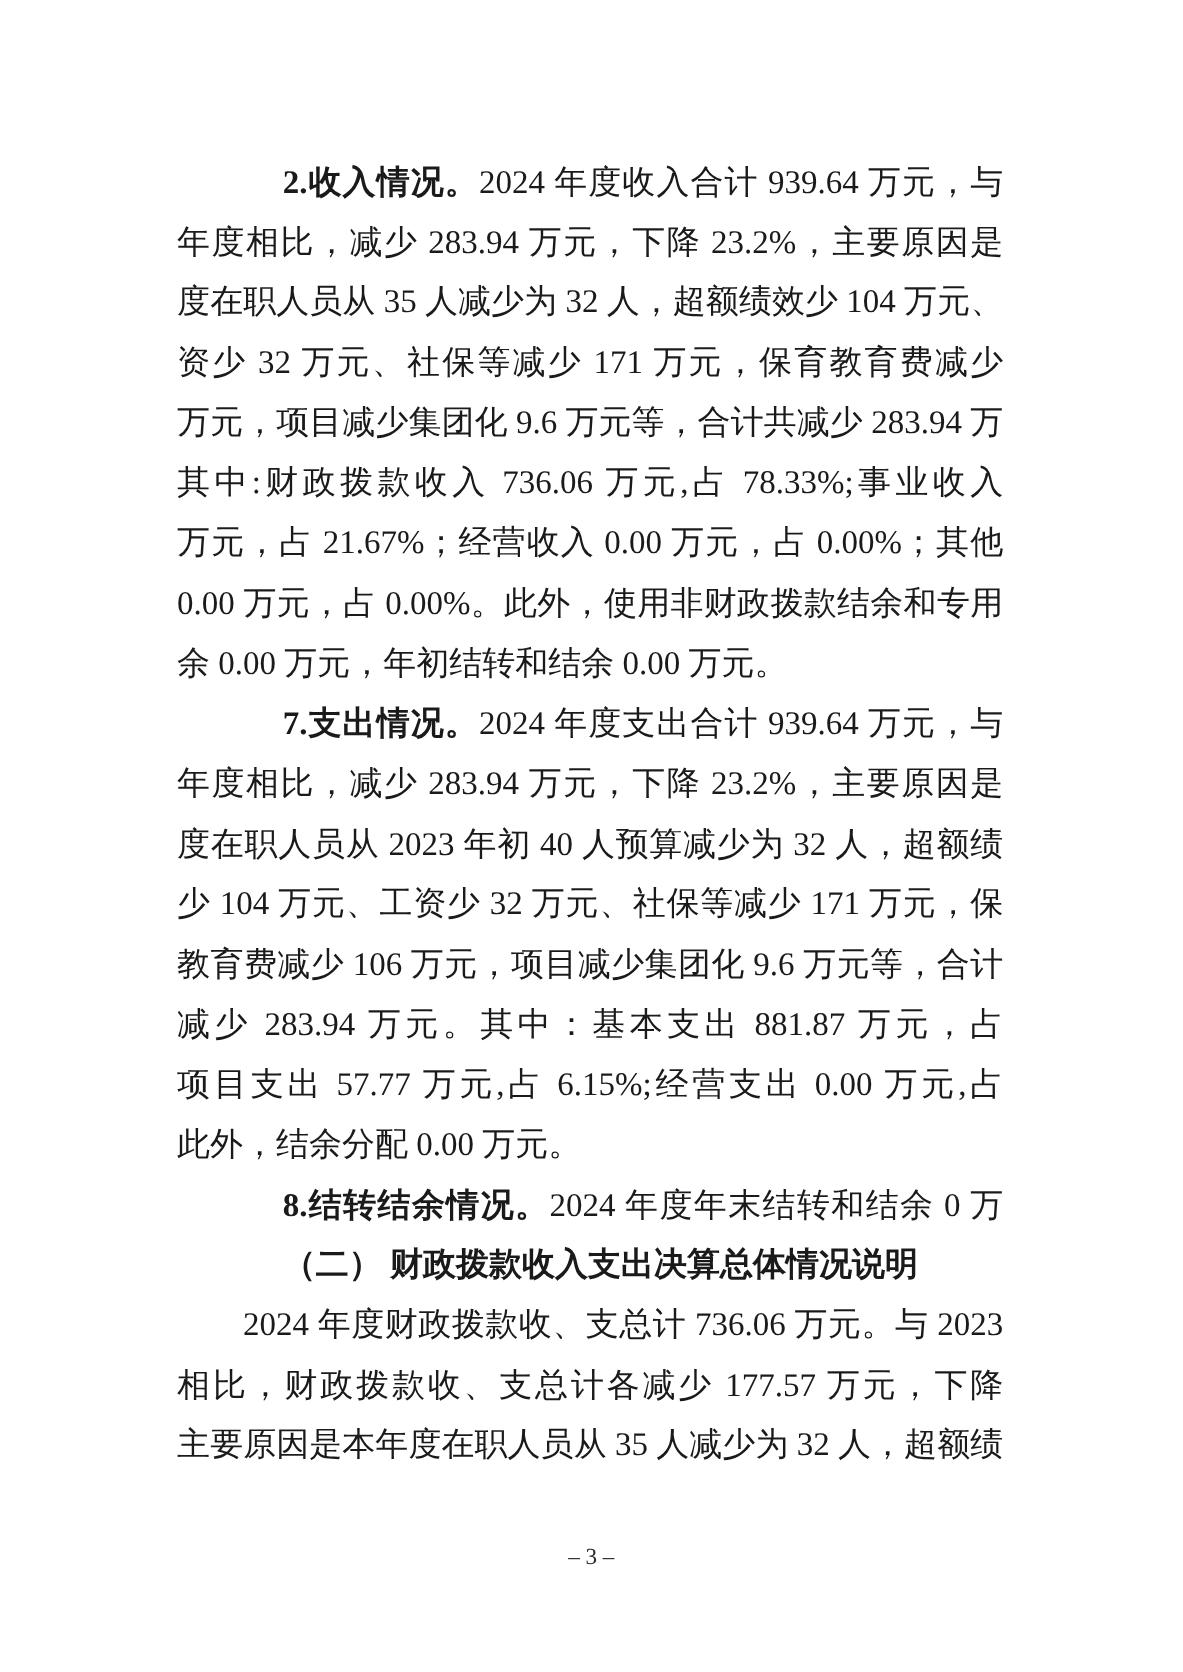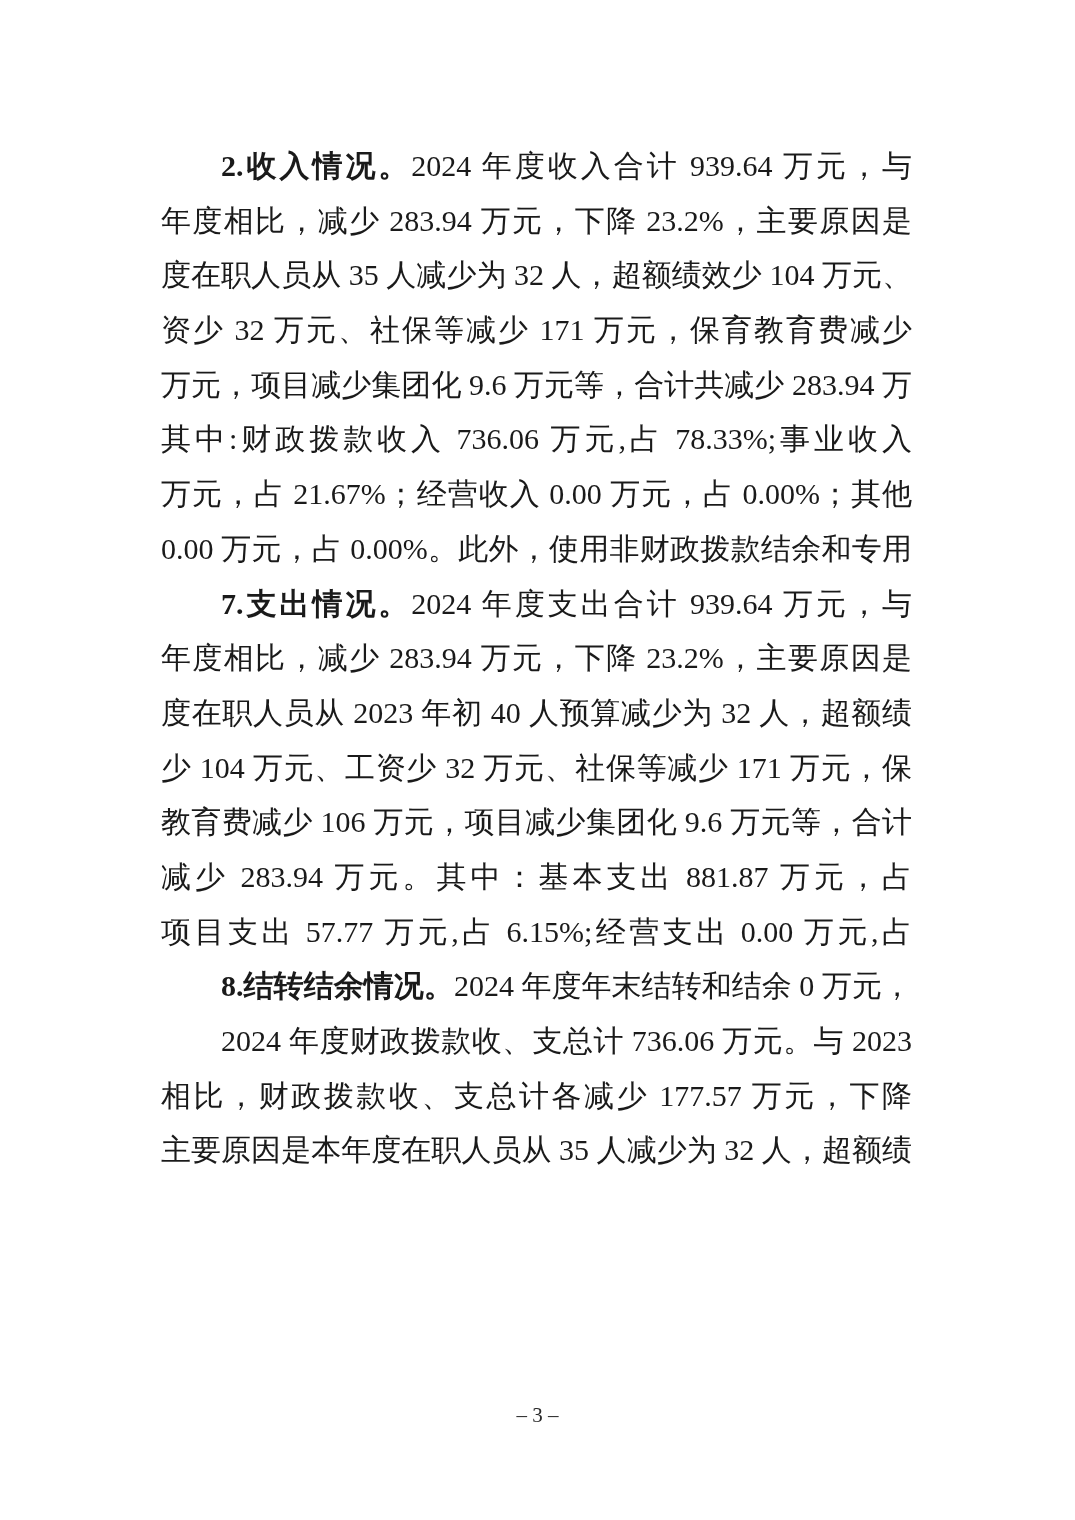--- a/index.html
+++ b/index.html
@@ -35,20 +35,21 @@
     text-align-last: left;
   }
   .line.indent {
     padding-left: 60px;
   }
   .line.heading {
     font-weight: bold;
   }
   .bold {
     font-weight: bold;
+    margin-left: 36px;
   }
   .footer {
     position: absolute;
     left: 0;
     top: 1400px;
     width: 100%;
     text-align: center;
     font-size: 21px;
     line-height: 30px;
     color: #2a2a2a;
@@ -60,28 +61,31 @@
 <div class="page">
   <div class="doc-body">
       <div class="line indent"><span class="bold">2.收入情况。</span><span>2024 年度收入合计 939.64 万元，与 2023</span></div>
       <div class="line"><span>年度相比，减少 283.94 万元，下降 23.2%，主要原因是本年</span></div>
       <div class="line"><span>度在职人员从 35 人减少为 32 人，超额绩效少 104 万元、工</span></div>
       <div class="line"><span>资少 32 万元、社保等减少 171 万元，保育教育费减少 106</span></div>
       <div class="line"><span>万元，项目减少集团化 9.6 万元等，合计共减少 283.94 万元。</span></div>
       <div class="line"><span>其中:财政拨款收入 736.06 万元,占 78.33%;事业收入 203.58</span></div>
       <div class="line"><span>万元，占 21.67%；经营收入 0.00 万元，占 0.00%；其他收入</span></div>
       <div class="line"><span>0.00 万元，占 0.00%。此外，使用非财政拨款结余和专用结</span></div>
+      <div class="line para-end"><span>余 0.00 万元，年初结转和结余 0.00 万元。</span></div>
       <div class="line indent"><span class="bold">7.支出情况。</span><span>2024 年度支出合计 939.64 万元，与 2023</span></div>
       <div class="line"><span>年度相比，减少 283.94 万元，下降 23.2%，主要原因是本年</span></div>
       <div class="line"><span>度在职人员从 2023 年初 40 人预算减少为 32 人，超额绩效</span></div>
       <div class="line"><span>少 104 万元、工资少 32 万元、社保等减少 171 万元，保育</span></div>
       <div class="line"><span>教育费减少 106 万元，项目减少集团化 9.6 万元等，合计共</span></div>
       <div class="line"><span>减少 283.94 万元。其中：基本支出 881.87 万元，占 93.85%；</span></div>
       <div class="line"><span>项目支出 57.77 万元,占 6.15%;经营支出 0.00 万元,占 0.00%。</span></div>
+      <div class="line para-end"><span>此外，结余分配 0.00 万元。</span></div>
       <div class="line indent"><span class="bold">8.结转结余情况。</span><span>2024 年度年末结转和结余 0 万元，较</span></div>
+      <div class="line indent para-end heading"><span class="bold">（二） 财政拨款收入支出决算总体情况说明</span></div>
       <div class="line indent"><span>2024 年度财政拨款收、支总计 736.06 万元。与 2023 年</span></div>
       <div class="line"><span>相比，财政拨款收、支总计各减少 177.57 万元，下降 19.4%。</span></div>
       <div class="line"><span>主要原因是本年度在职人员从 35 人减少为 32 人，超额绩效</span></div>
     </div>
   <div class="footer">
     <span>– 3 –</span>
   </div>
 </div>
 
 </body></html>

